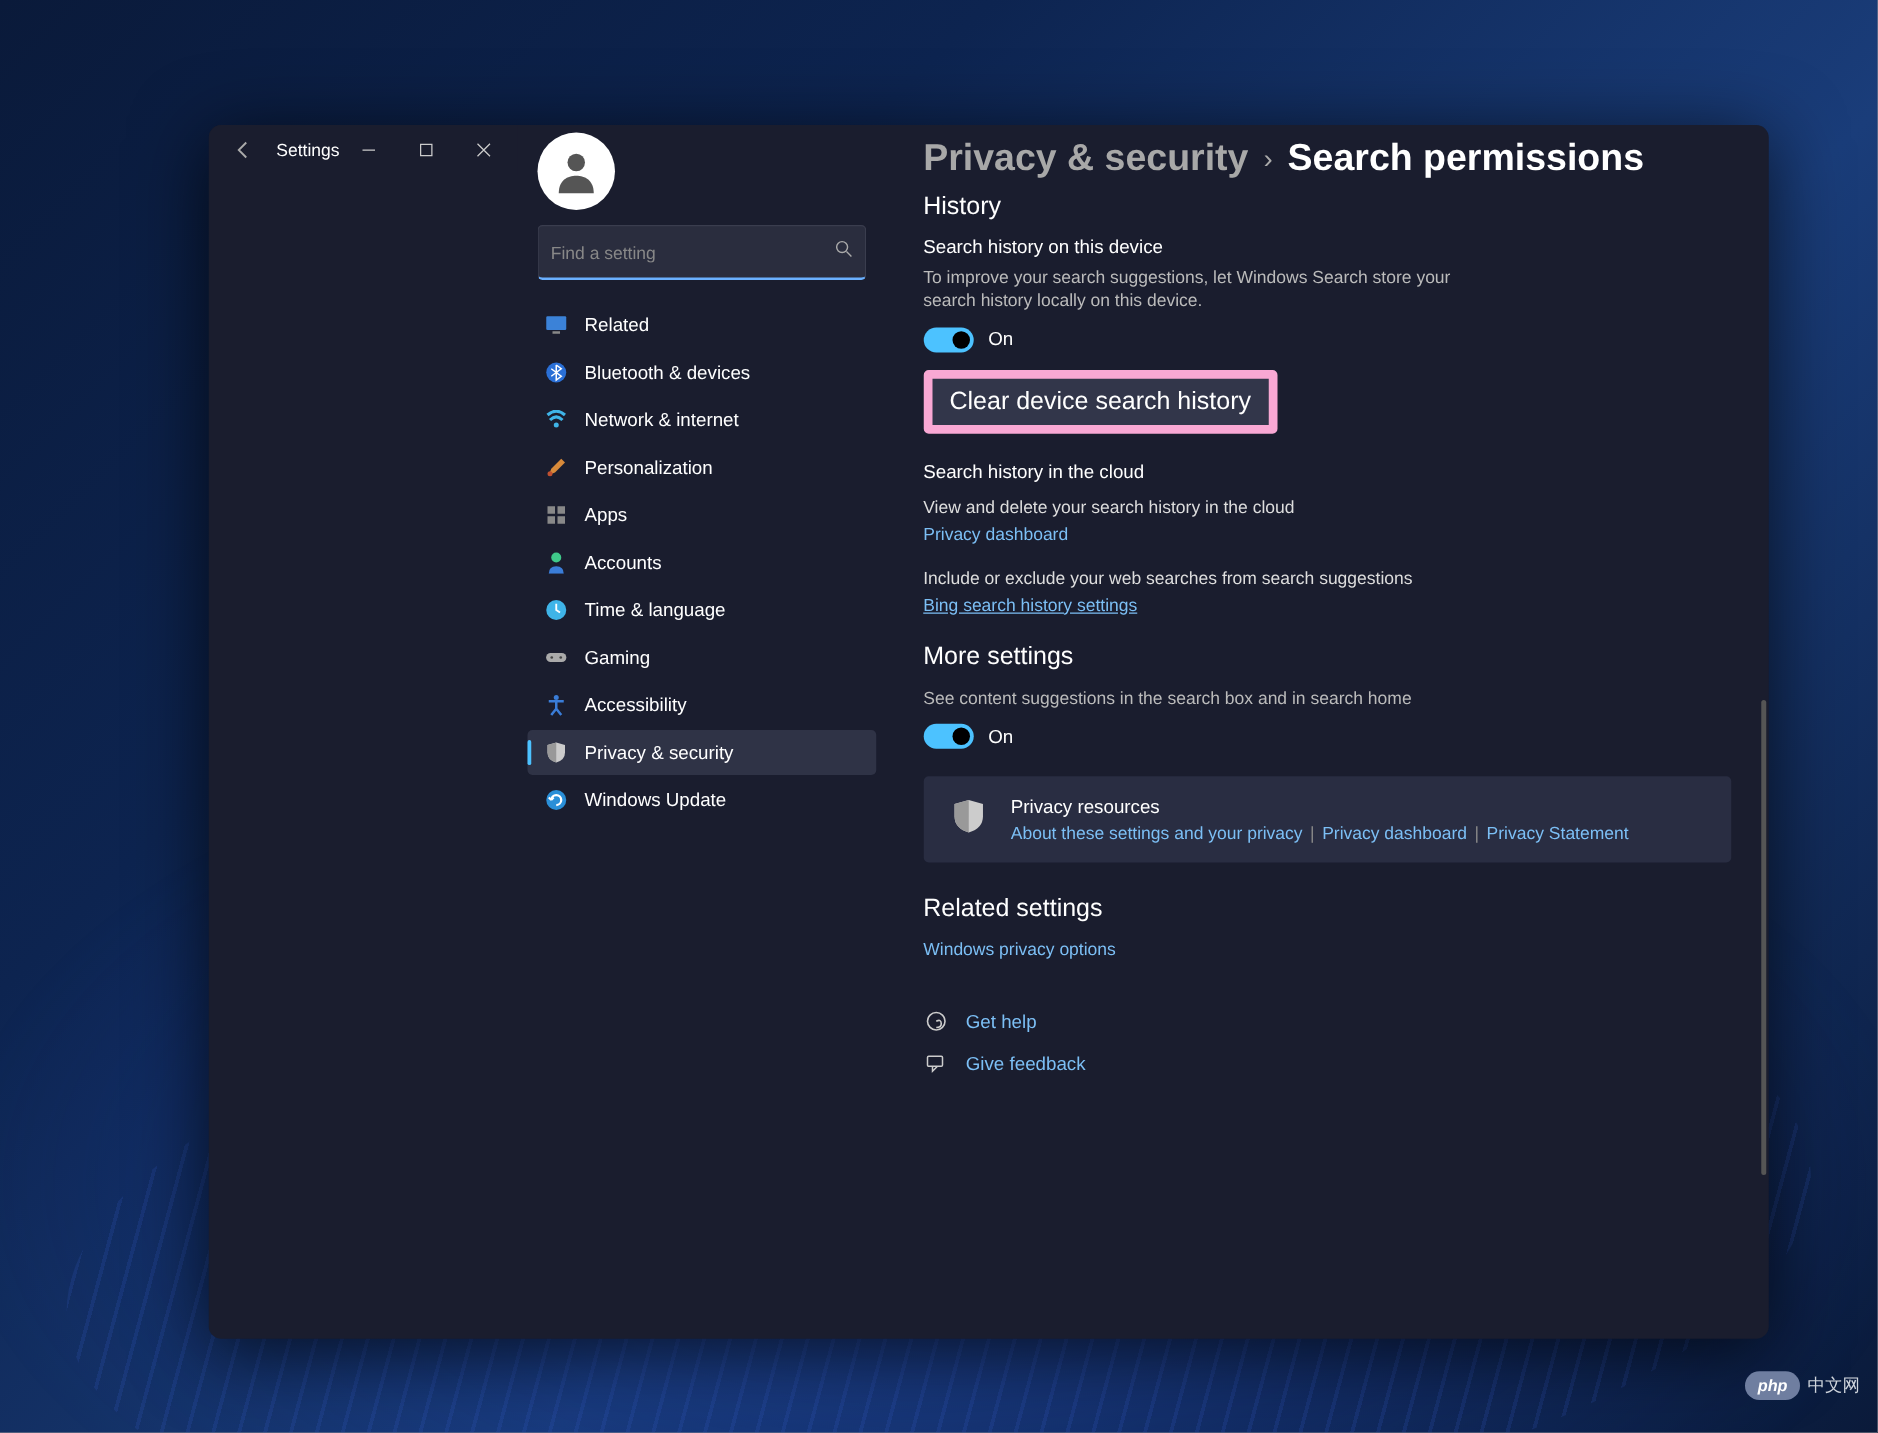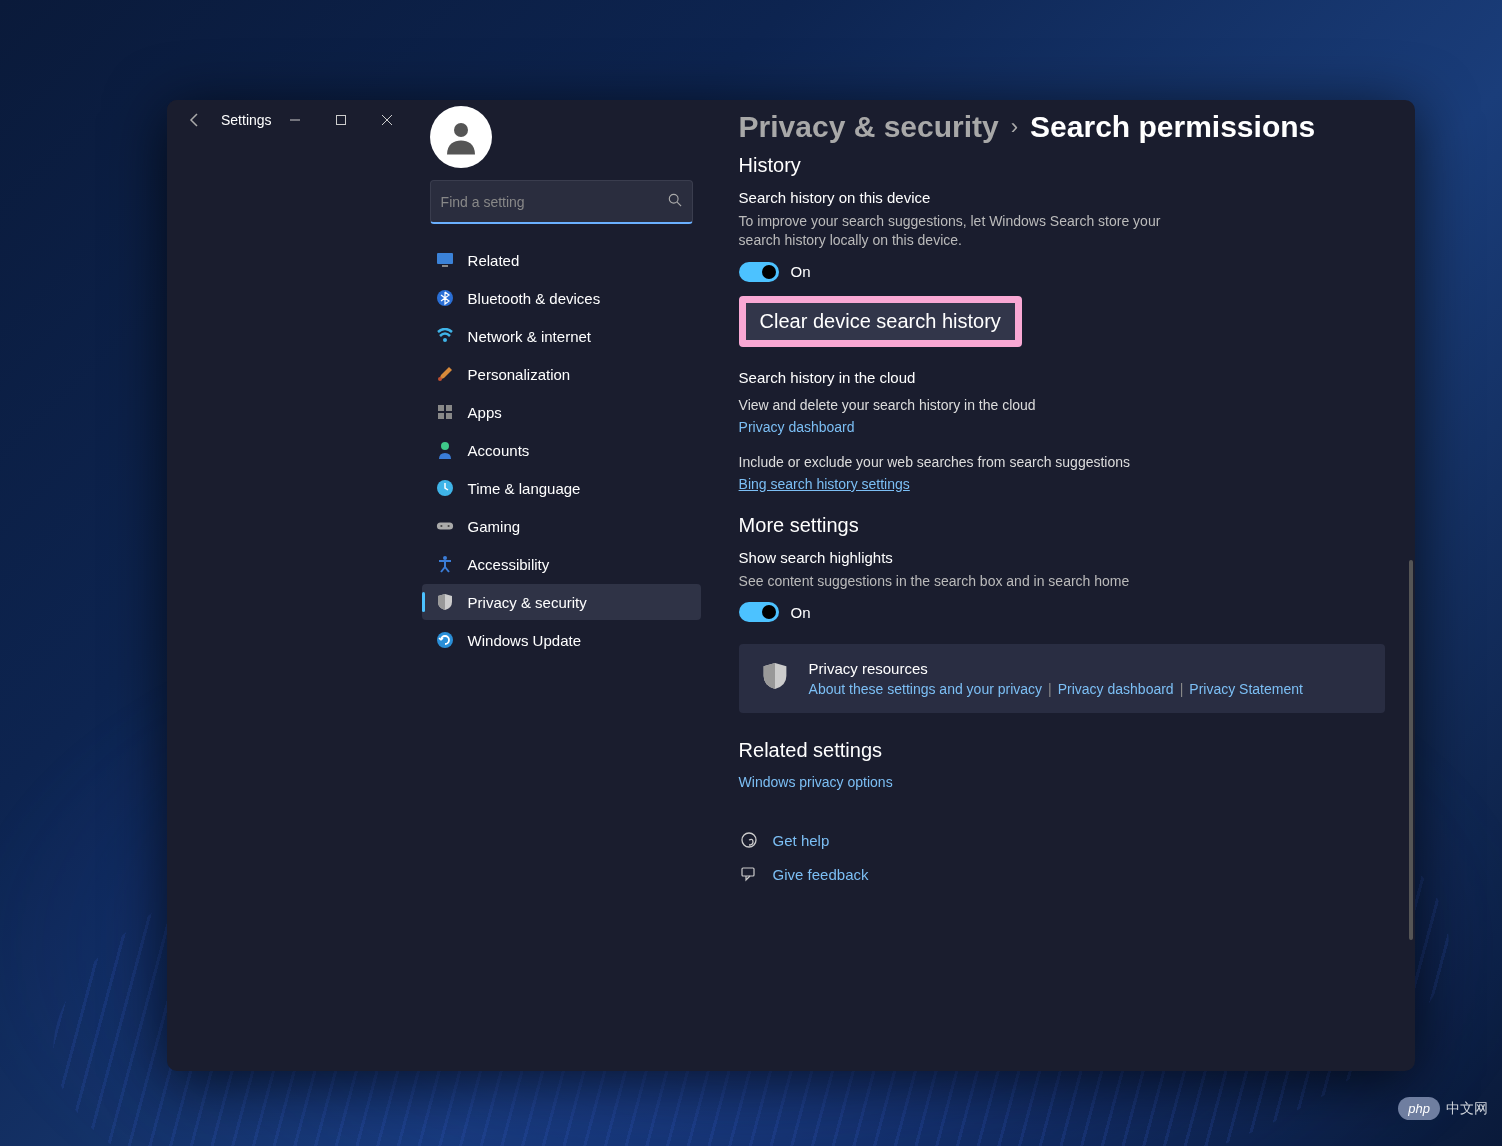--- a/index.html
+++ b/index.html
@@ -106,21 +106,21 @@
     .resource-links .sep { color: #888; }
     .help-row { display: flex; align-items: center; gap: 14px; margin-top: 14px; font-size: 15px; color: #7cbff5; cursor: pointer; }
     .help-icon { width: 20px; height: 20px; display: flex; align-items: center; justify-content: center; color: #ccc; }
     .scrollbar-indicator { position: absolute; right: 2px; top: 460px; width: 4px; height: 380px; background: #555; border-radius: 2px; }
     .watermark {
       position: absolute; bottom: 26px; right: 14px;
       display: flex; align-items: center; gap: 6px;
     }
     .wm-badge {
       background: #6f7ea0; color: #fff; font-size: 13px; font-style: italic;
-      padding: 4px 10px; border-radius: 12px; font-weight: 400; text-align: right;
+      padding: 4px 10px; border-radius: 12px; font-weight: 700; text-align: right;
     }
     .wm-text { color: #cfd4dc; font-size: 14px; }
   </style>
 </head>
 <body>
 
 <div class="bg-swirl"></div>
 <div class="bg-swirl2"></div>
 
 <div class="window">
@@ -308,21 +308,20 @@
         </div>
         <div class="sub-block">
           <div class="setting-desc" style="color:#ddd;">Include or exclude your web searches from search suggestions</div>
           <div class="link underline" style="margin-top:4px;">Bing search history settings</div>
         </div>
       </div>
 
       <div class="section-h">More settings</div>
 
       <div class="setting-block">
-        <div class="setting-title">Show search highlights</div>
         <div class="setting-desc">See content suggestions in the search box and in search home</div>
         <div class="toggle-row">
           <div class="toggle"></div>
           <span class="toggle-label">On</span>
         </div>
       </div>
 
       <div class="resource-card">
         <div class="resource-icon">
           <svg width="26" height="30" viewBox="0 0 16 18">

